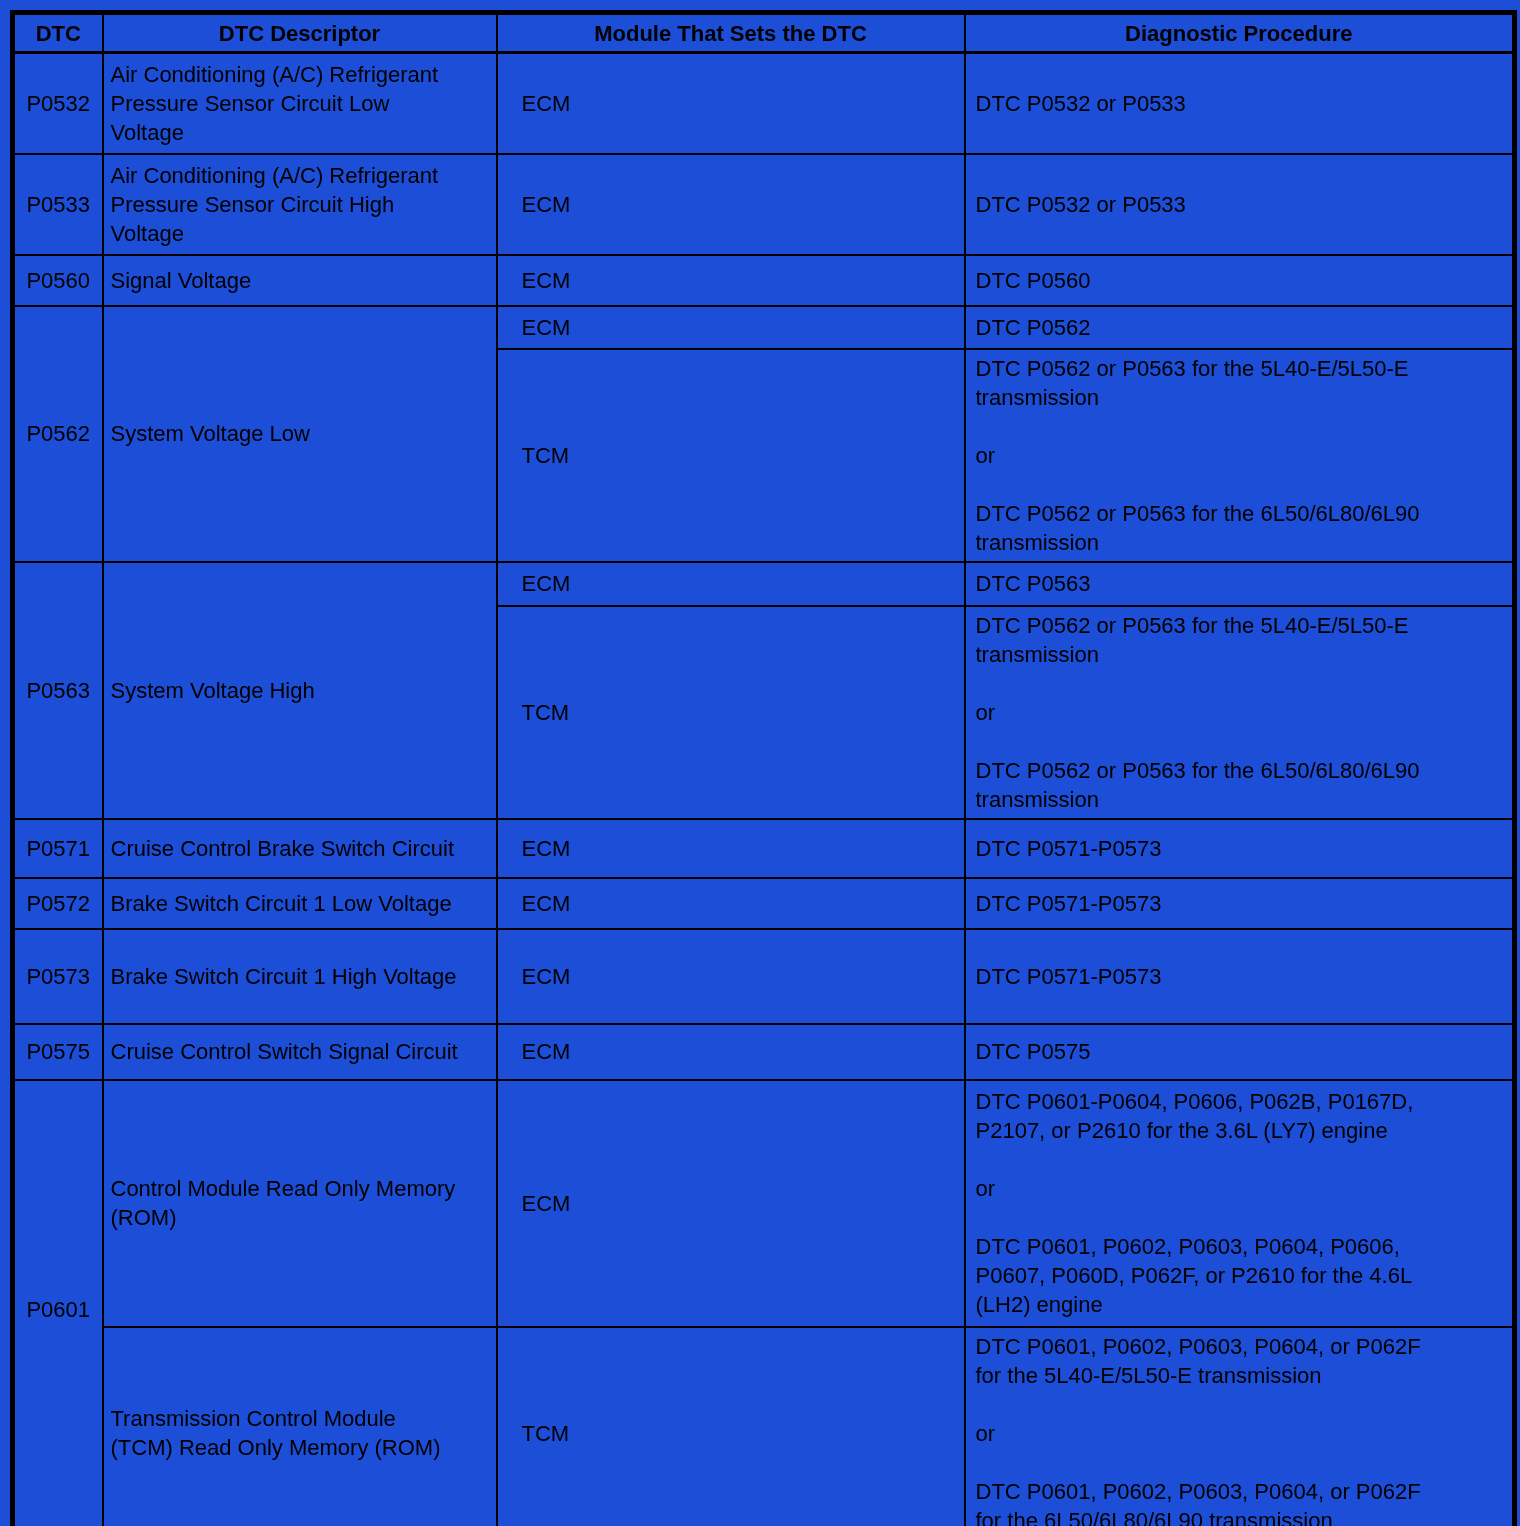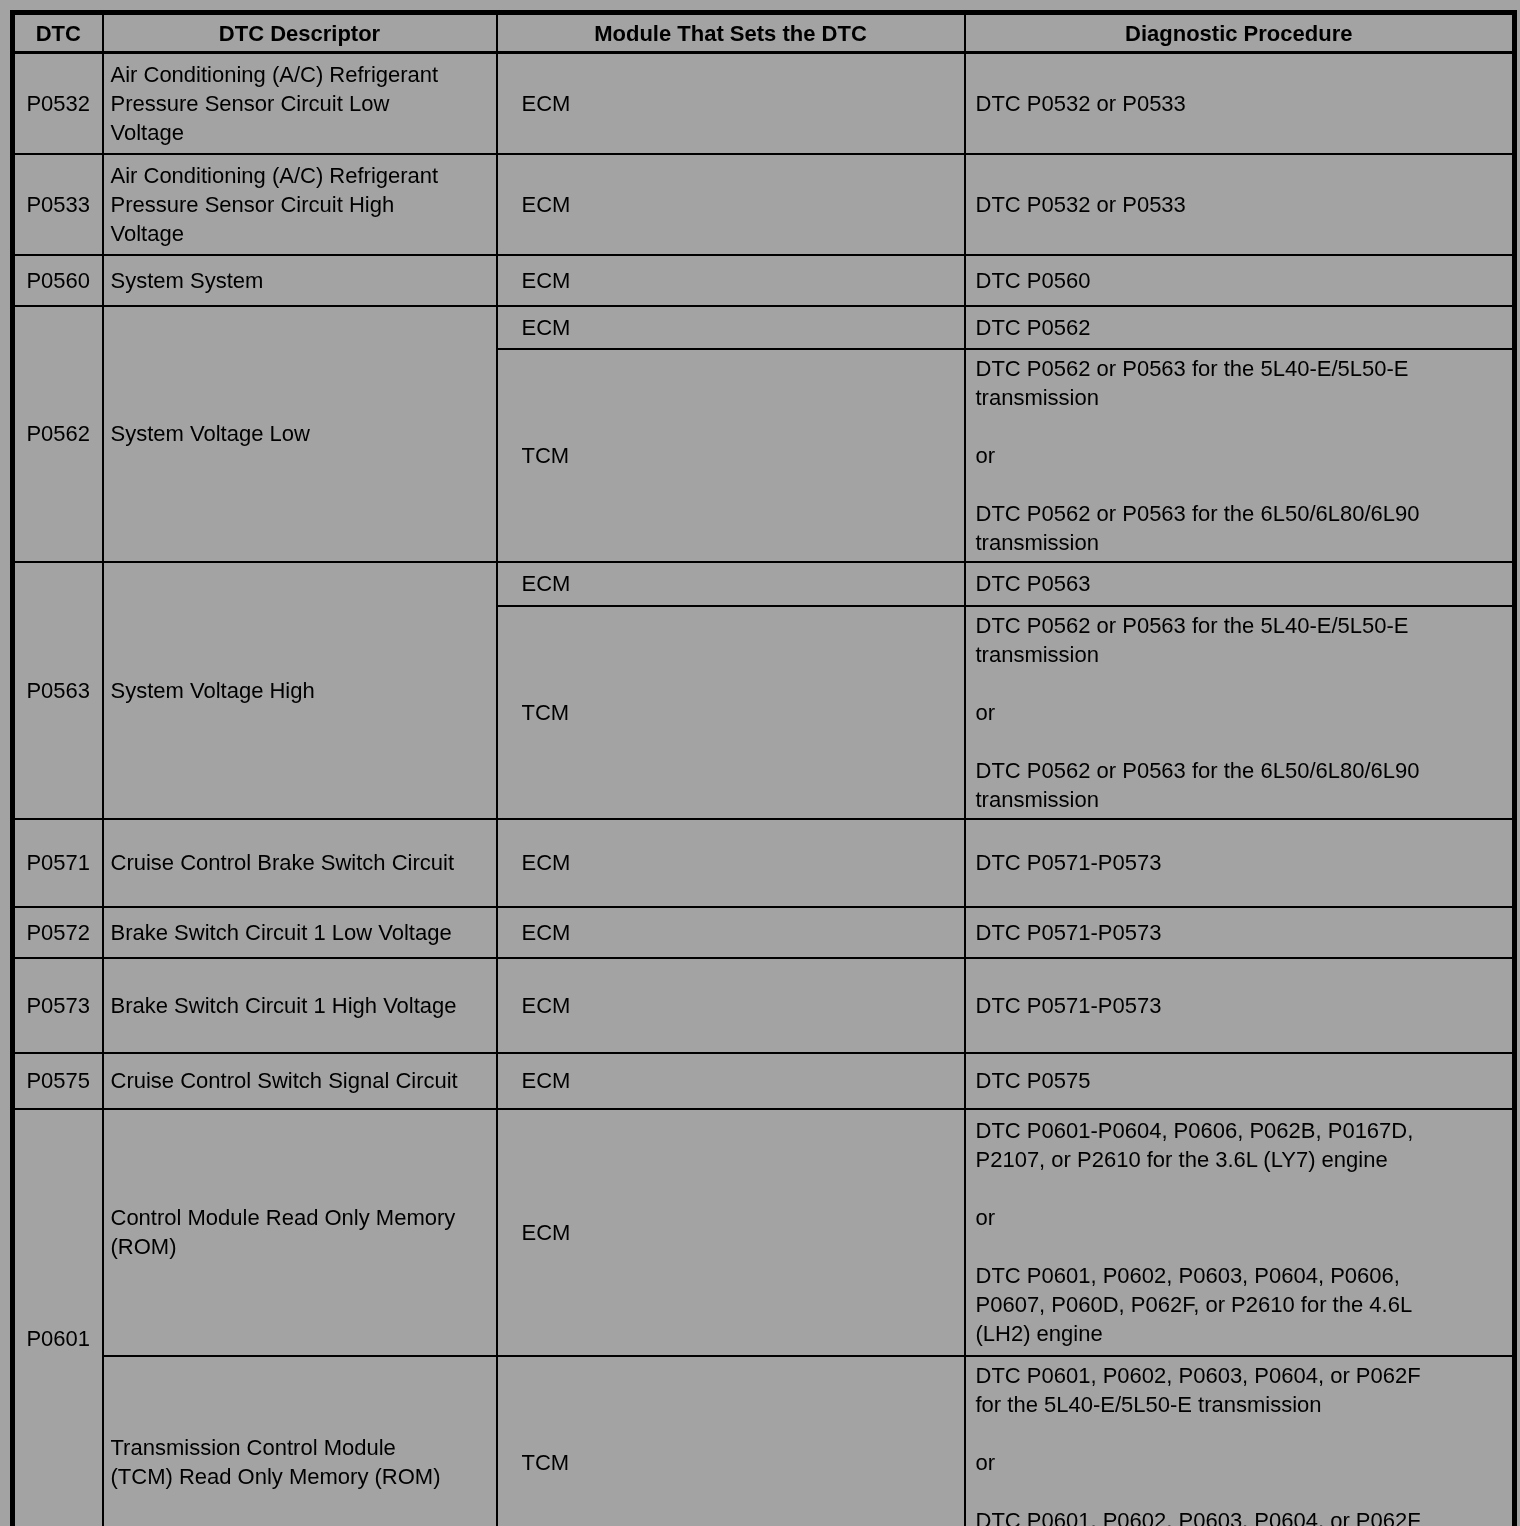--- a/index.html
+++ b/index.html
@@ -1,17 +1,17 @@
 <!DOCTYPE html>
 <html><head>
 <meta charset="utf-8">
 <style>
   html, body { margin: 0; padding: 0; background: #ffffff; }
   .page {
-    width: 1520px; height: 1526px; background: #a3a3a3;
+    width: 1520px; height: 1526px; background: #1d4ed8;
     position: relative; overflow: hidden;
     font-family: "Liberation Sans", sans-serif;
     color: #000;
   }
   table.dtc-table {
     border-collapse: collapse;
     table-layout: fixed;
     width: 1502px;
     margin: 10px 0 0 10px;
     border: 5px solid #000;
@@ -69,21 +69,21 @@
       <td class="dtc">P0533</td>
       <td class="desc">Air Conditioning (A/C) Refrigerant Pressure Sensor Circuit High Voltage</td>
       <td class="mod">ECM</td>
       <td class="proc">
         <p>DTC P0532 or P0533</p>
       </td>
     </tr>
 
     <tr style="height:44px">
       <td class="dtc">P0560</td>
-      <td class="desc">System System</td>
+      <td class="desc">Signal Voltage</td>
       <td class="mod">ECM</td>
       <td class="proc">
         <p>DTC P0560</p>
       </td>
     </tr>
 
     <tr style="height:43px">
       <td class="dtc" rowspan="2">P0562</td>
       <td class="desc" rowspan="2">System Voltage Low</td>
       <td class="mod">ECM</td>
@@ -110,21 +110,21 @@
     </tr>
     <tr style="height:211px">
       <td class="mod">TCM</td>
       <td class="proc">
         <p>DTC P0562 or P0563 for the 5L40-E/5L50-E transmission</p>
         <p>or</p>
         <p>DTC P0562 or P0563 for the 6L50/6L80/6L90 transmission</p>
       </td>
     </tr>
 
-    <tr style="height:88px">
+    <tr style="height:59px">
       <td class="dtc">P0571</td>
       <td class="desc">Cruise Control Brake Switch Circuit</td>
       <td class="mod">ECM</td>
       <td class="proc">
         <p>DTC P0571-P0573</p>
       </td>
     </tr>
 
     <tr style="height:41px">
       <td class="dtc">P0572</td>

